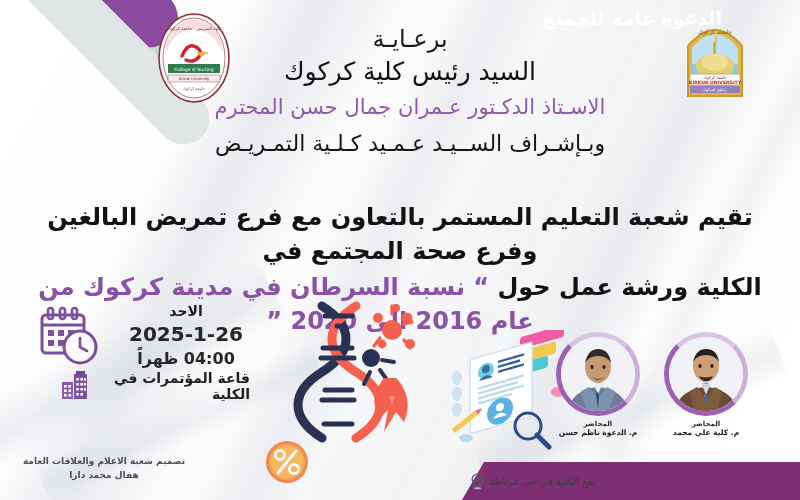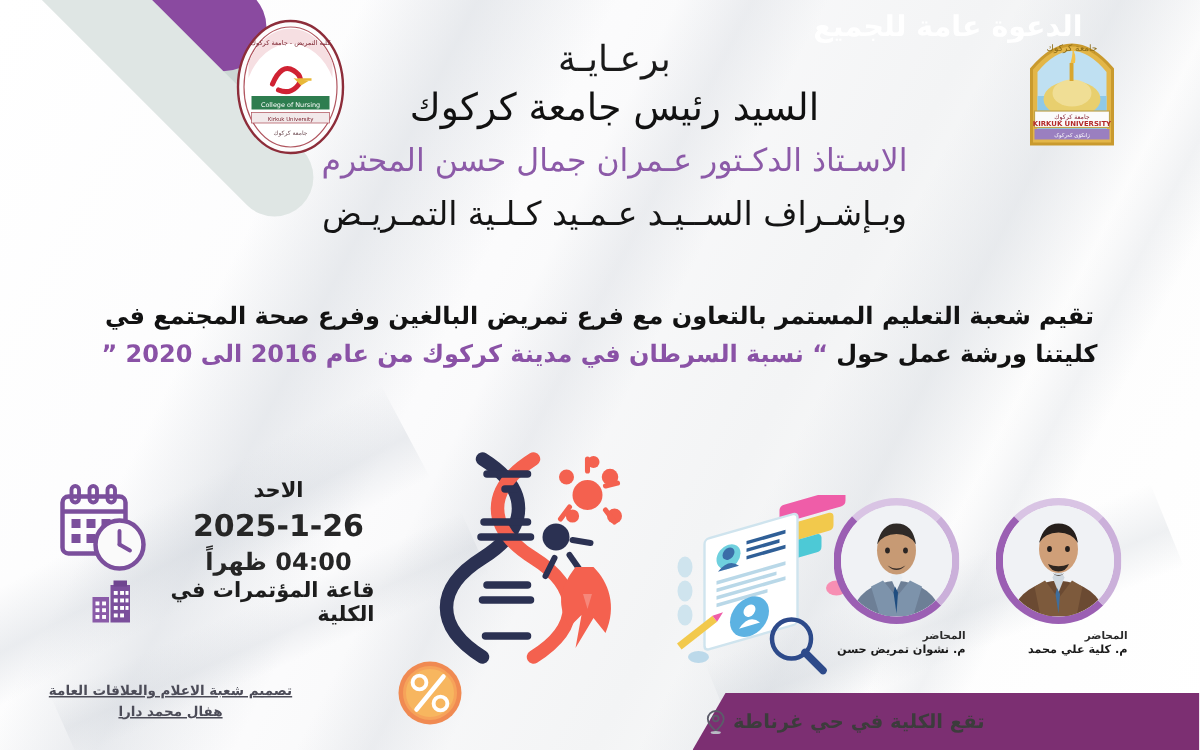--- a/index.html
+++ b/index.html
@@ -56,26 +56,26 @@
   .head{position:absolute;left:140px;width:540px;text-align:center;
         font-weight:normal;line-height:1.12;white-space:nowrap;}
   #head-patronage{top:26px;font-size:24px;color:#1a1a1a;letter-spacing:2px;}
   #head-president{top:58px;font-size:25px;color:#111111;}
   #head-president-name{top:96px;font-size:21px;color:#8c5aa8;}
   #head-supervision{top:132px;font-size:22px;color:#141414;letter-spacing:1px;}
   #head-dean-name{top:168px;font-size:20px;color:#8c5aa8;}
 
   
   #body-block{position:absolute;left:26px;top:200px;width:748px;text-align:center;
-              font-weight:bold;font-size:16px;line-height:1.42;color:#121212;}
+              font-weight:bold;font-size:24px;line-height:1.42;color:#121212;}
   #body-line2{margin-top:2px;}
   .ttl-purple{color:#8a52a6;}
 
   
-  #info-block{position:absolute;left:26px;top:300px;width:230px;height:100px;margin-top:16px;}
+  #info-block{position:absolute;left:26px;top:300px;width:230px;height:100px;}
   #datetime-row{position:absolute;left:4px;top:2px;width:226px;height:66px;}
   #icon-calendar-clock{position:absolute;left:8px;top:4px;width:62px;height:60px;}
   #datetime-text{position:absolute;right:0px;top:0px;width:140px;text-align:center;
                  color:#2b2b2b;font-weight:bold;line-height:1.35;}
   #dt-day{font-size:14px;color:#1c1c1c;}
   #dt-date{font-size:20px;color:#262626;}
   #dt-time{font-size:16px;color:#262626;}
   #venue-row{position:absolute;left:0px;top:68px;width:230px;height:32px;}
   #icon-building{position:absolute;left:34px;top:2px;width:30px;height:30px;}
   #venue-text{position:absolute;right:6px;top:2px;width:150px;text-align:right;
@@ -87,37 +87,37 @@
   #art-coin{position:absolute;left:265px;top:440px;width:44px;height:44px;}
 
   
   .speaker{position:absolute;width:92px;}
   #speaker-1{left:552px;top:332px;}
   #speaker-2{left:660px;top:332px;}
   .sp-photo{position:relative;width:84px;height:84px;margin:0 auto;}
   .sp-ring{position:absolute;inset:0;border-radius:50%;
            border:5px solid #9b5fb3;border-top-color:#d9c4e4;border-right-color:#cbb0da;}
   .sp-face{position:absolute;left:5px;top:5px;width:74px;height:74px;border-radius:50%;overflow:hidden;}
-  .sp-cap{margin-top:4px;line-height:1.2;}
+  .sp-cap{margin-top:4px;text-align:center;line-height:1.2;}
   .sp-role{font-size:7px;font-weight:bold;color:#2a2a2a;}
   .sp-name{font-size:7.5px;font-weight:bold;color:#1a1a1a;}
 
   
   #bottom-bar{position:absolute;left:462px;top:462px;width:338px;height:38px;
      background:#7c2f72;
      clip-path:polygon(22px 0, 338px 0, 338px 38px, 0 38px);}
   #bottom-invitation{position:absolute;right:78px;top:7px;font-size:19px;font-weight:bold;color:#ffffff;}
   #bottom-location{position:absolute;left:470px;top:470px;width:190px;height:22px;
       display:flex;align-items:center;justify-content:flex-end;gap:4px;}
-  #bottom-location-text{font-size:13px;font-weight:bold;color:#3c3c3c;}
+  #bottom-location-text{font-size:10px;font-weight:normal;color:#3c3c3c;}
   #icon-pin{width:15px;height:17px;flex:0 0 auto;}
 
   
-  #credit{position:absolute;left:24px;top:455px;width:180px;text-align:center;
-          font-size:9px;font-weight:bold;color:#4c4c58;line-height:1.5;text-decoration:underline;}
+  #credit{position:absolute;left:14px;top:455px;width:180px;text-align:center;
+          font-size:9px;font-weight:bold;color:#4c4c58;line-height:1.5;}
 </style>
 </head>
 <body>
 
 <div id="poster">
 
   <div class="fold fold1"></div>
   <div class="fold fold2"></div>
   <div class="fold fold3"></div>
   <div class="fold fold4"></div>
@@ -163,28 +163,28 @@
       <rect x="35.4" y="30" width="2.6" height="12" fill="#d9a62f"></rect>
       <rect x="12" y="62" width="50" height="11" fill="#fbfbfb" stroke="#c0a24a" stroke-width="0.8"></rect>
       <text x="37" y="67" font-size="4.2" fill="#8a2535" text-anchor="middle" font-family="DejaVu Sans, sans-serif">جامعة كركوك</text>
       <text x="37" y="72" font-size="4.6" fill="#b32a2a" text-anchor="middle" font-weight="bold" font-family="DejaVu Sans, sans-serif">KIRKUK UNIVERSITY</text>
       <rect x="12" y="74" width="50" height="7" fill="#9a7fc0"></rect>
       <text x="37" y="79.3" font-size="3.6" fill="#ffffff" text-anchor="middle" font-family="DejaVu Sans, sans-serif">زانكۆی کەرکوک</text>
     </svg>
   </div>
 
   <div class="head" id="head-patronage">برعـايـة</div>
-  <div class="head" id="head-president">السيد رئيس جامعة كركوك</div>
+  <div class="head" id="head-president">السيد رئيس كلية كركوك</div>
   <div class="head" id="head-president-name">الاسـتاذ الدكـتور عـمران جمال حسن المحترم</div>
   <div class="head" id="head-supervision">وبـإشـراف الســيـد عـمـيد كـلـية التمـريـض</div>
 
   <div id="body-block">
     <div id="body-line1">تقيم شعبة التعليم المستمر بالتعاون مع فرع تمريض البالغين وفرع صحة المجتمع في</div>
     <div id="body-line2">
-      <span>كليتنا ورشة عمل حول</span>
+      <span>الكلية ورشة عمل حول</span>
       <span class="ttl-purple">“ نسبة السرطان في مدينة كركوك من عام 2016 الى 2020 ”</span>
     </div>
   </div>
 
   <div id="info-block">
     <div id="datetime-row">
       <div id="icon-calendar-clock">
         <svg viewBox="0 0 62 60" width="62" height="60">
           <rect x="4" y="9" width="42" height="38" rx="4" fill="none" stroke="#7b4f9c" stroke-width="3"></rect>
           <line x1="4" y1="19" x2="46" y2="19" stroke="#7b4f9c" stroke-width="3"></line>
@@ -345,21 +345,21 @@
           <ellipse cx="37" cy="30" rx="13" ry="16" fill="#c79a74"></ellipse>
           <path d="M24 26 q3 -14 13 -14 q11 0 13 14 q-4 -7 -13 -7 q-9 0 -13 7 z" fill="#2f2a27"></path>
           <ellipse cx="31" cy="30" rx="1.6" ry="2" fill="#2b2523"></ellipse>
           <ellipse cx="43" cy="30" rx="1.6" ry="2" fill="#2b2523"></ellipse>
           <path d="M31 40 q6 4 12 0 q-6 6 -12 0 z" fill="#3a2f2a"></path>
         </svg>
       </div>
     </div>
     <div class="sp-cap">
       <div class="sp-role">المحاضر</div>
-      <div class="sp-name">م. نشوان تمريض حسن</div>
+      <div class="sp-name">م. الدعوة ناظم حسن</div>
     </div>
   </div>
 
   <div class="speaker" id="speaker-2">
     <div class="sp-photo">
       <div class="sp-ring"></div>
       <div class="sp-face">
         <svg viewBox="0 0 74 74" width="74" height="74">
           <rect width="74" height="74" fill="#f0f2f5"></rect>
           <path d="M5 74 q6 -22 32 -24 q26 2 32 24 z" fill="#6b4a32"></path>

